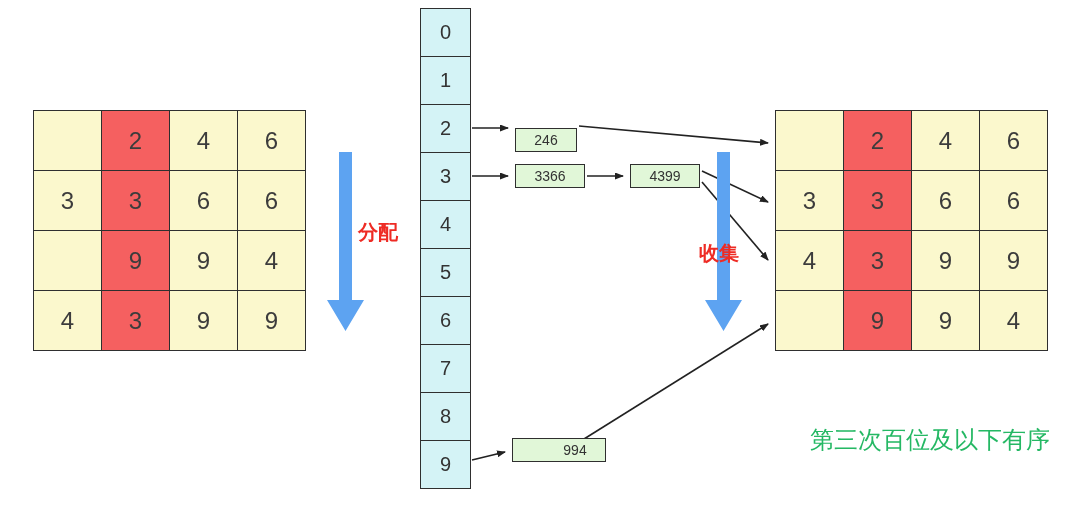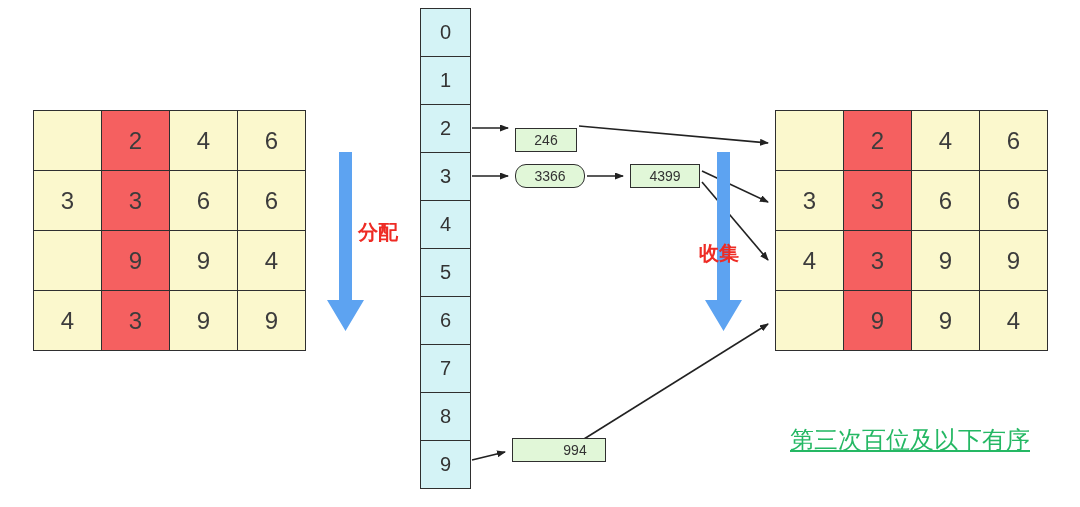--- a/index.html
+++ b/index.html
@@ -72,26 +72,25 @@
     color: #ee2b24;
     font-weight: bold;
     font-size: 20px;
     z-index: 3;
     white-space: nowrap;
   }
   .caption {
     position: absolute;
     left: 770px; top: 424px;
     width: 280px;
-    text-align: center;
+    text-align: right;
     color: #25b864;
     font-size: 24px;
     z-index: 2;
     white-space: nowrap;
-    text-decoration: underline;
   }
 </style>
 </head>
 <body>
 
 <div class="canvas">
 
   <svg class="overlay" width="1080" height="507" viewBox="0 0 1080 507">
     <defs>
       <marker id="ah" markerWidth="9" markerHeight="7" refX="8" refY="3.5" orient="auto" markerUnits="userSpaceOnUse">
@@ -140,21 +139,21 @@
     <div class="bucket">3</div>
     <div class="bucket">4</div>
     <div class="bucket">5</div>
     <div class="bucket">6</div>
     <div class="bucket">7</div>
     <div class="bucket">8</div>
     <div class="bucket">9</div>
   </div>
 
   <div class="vbox" style="left:515px; top:116px; width:60px; height:22px;margin-top:12px;">246</div>
-  <div class="vbox" style="left:515px; top:164px; width:68px; height:22px;border-radius:11px;">3366</div>
+  <div class="vbox" style="left:515px; top:164px; width:68px; height:22px;">3366</div>
   <div class="vbox" style="left:630px; top:164px; width:68px; height:22px;text-align:center;">4399</div>
   <div class="vbox" style="left:512px; top:438px; width:60px; height:22px;padding-left:32px;">994</div>
 
   <div class="flow-label" style="left:358px; top:219px;">分配</div>
   <div class="flow-label" style="left:699px; top:240px;">收集</div>
 
   <div class="grid-table" style="left:775px; top:110px;">
     <div class="cell"></div>
     <div class="cell hl">2</div>
     <div class="cell">4</div>

